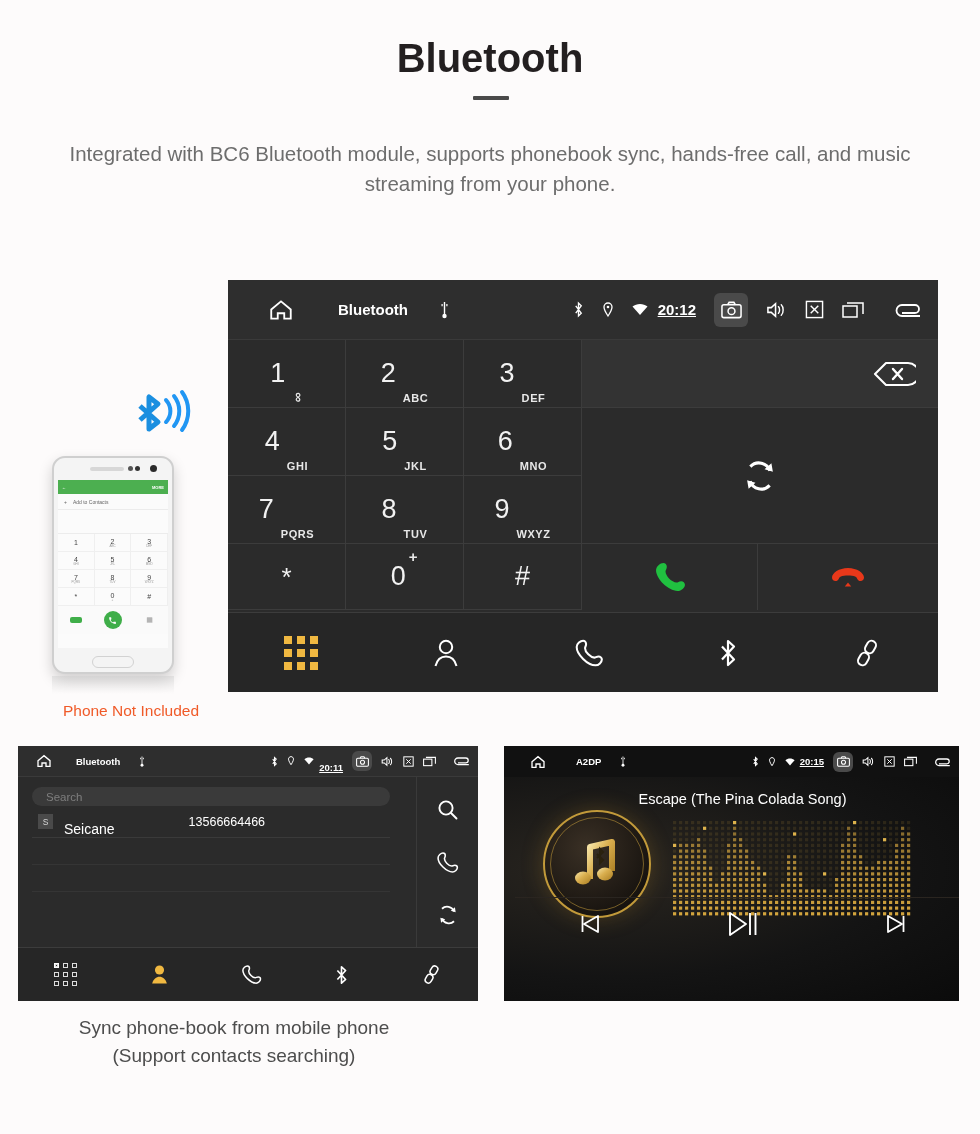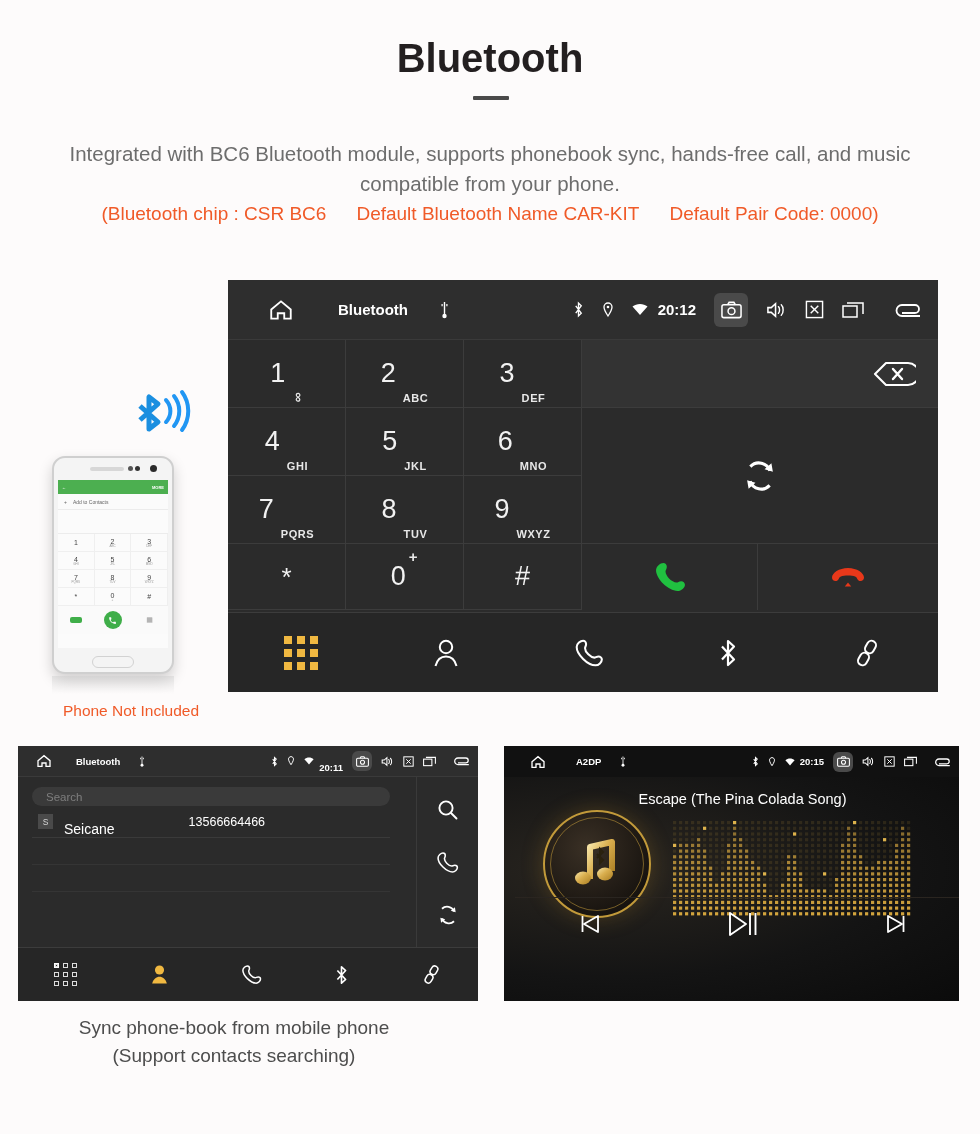--- a/index.html
+++ b/index.html
@@ -40,21 +40,21 @@
     display: flex; align-items: center;
     background: #2e2e2e; color: #ffffff;
     border-bottom: 1px solid #3a3a3a;
     position: relative;
   }
   .sb-left { display: flex; align-items: center; }
   .sb-title { font-weight: bold; }
   .sb-right { display: flex; align-items: center; margin-left: auto; }
   .sb-ico { display: inline-flex; align-items: center; justify-content: center; }
   .sb-ico svg { display: block; }
-  .sb-clock { font-weight: bold; }
+  .sb-clock { font-weight: bold; text-decoration: underline; }
   .cam-hl { background: #4a4a4a; border-radius: 6px; }
 
   
   #mainScreen { left: 228px; top: 280px; width: 710px; height: 412px; background: #2b2b2b; }
   #mainScreen .statusbar { height: 60px; padding: 0 16px; }
   #mainScreen .sb-left .home { margin-left: 24px; }
   #mainScreen .sb-title { font-size: 15px; margin-left: 44px; }
   #mainScreen .usb { margin-left: 30px; }
   #mainScreen .sb-right > * { margin-left: 18px; }
   #mainScreen .sb-clock { font-size: 15px; margin-left: 10px; }
@@ -193,24 +193,21 @@
   #capPb { left: 4px; top: 1014px; width: 460px; }
   #capMu { left: 504px; top: 1014px; width: 455px; }
 </style>
 </head>
 <body>
 
 <div class="page">
 
   <div class="title">Bluetooth</div>
   <div class="title-rule"></div>
-  <div class="subtitle">Integrated with BC6 Bluetooth module, supports phonebook sync, hands-free call, and music compatible from your phone.</div>
-  <div class="specline">
-    <span>(Bluetooth chip : CSR BC6</span><span class="sp-gap"></span><span>Default Bluetooth Name CAR-KIT</span><span class="sp-gap"></span><span>Default Pair Code: 0000)</span>
-  </div>
+  <div class="subtitle">Integrated with BC6 Bluetooth module, supports phonebook sync, hands-free call, and music streaming from your phone.</div>
 
   <div class="phonewrap">
     <svg class="btsig" viewBox="0 0 80 62">
       <path d="M18 34 L36 18 L27 11 L27 43 L36 36 L18 20" fill="none" stroke="#1b8fe0" stroke-width="5" stroke-linejoin="round"></path>
       <path d="M44 36 A16 16 0 0 0 44 14" fill="none" stroke="#2196f3" stroke-width="4" stroke-linecap="round"></path>
       <path d="M52 40 A24 24 0 0 0 52 10" fill="none" stroke="#2196f3" stroke-width="4" stroke-linecap="round"></path>
       <path d="M60 44 A32 32 0 0 0 60 6" fill="none" stroke="#2196f3" stroke-width="4" stroke-linecap="round"></path>
     </svg>
     <div class="phone">
       <div class="ph-speaker"></div>

